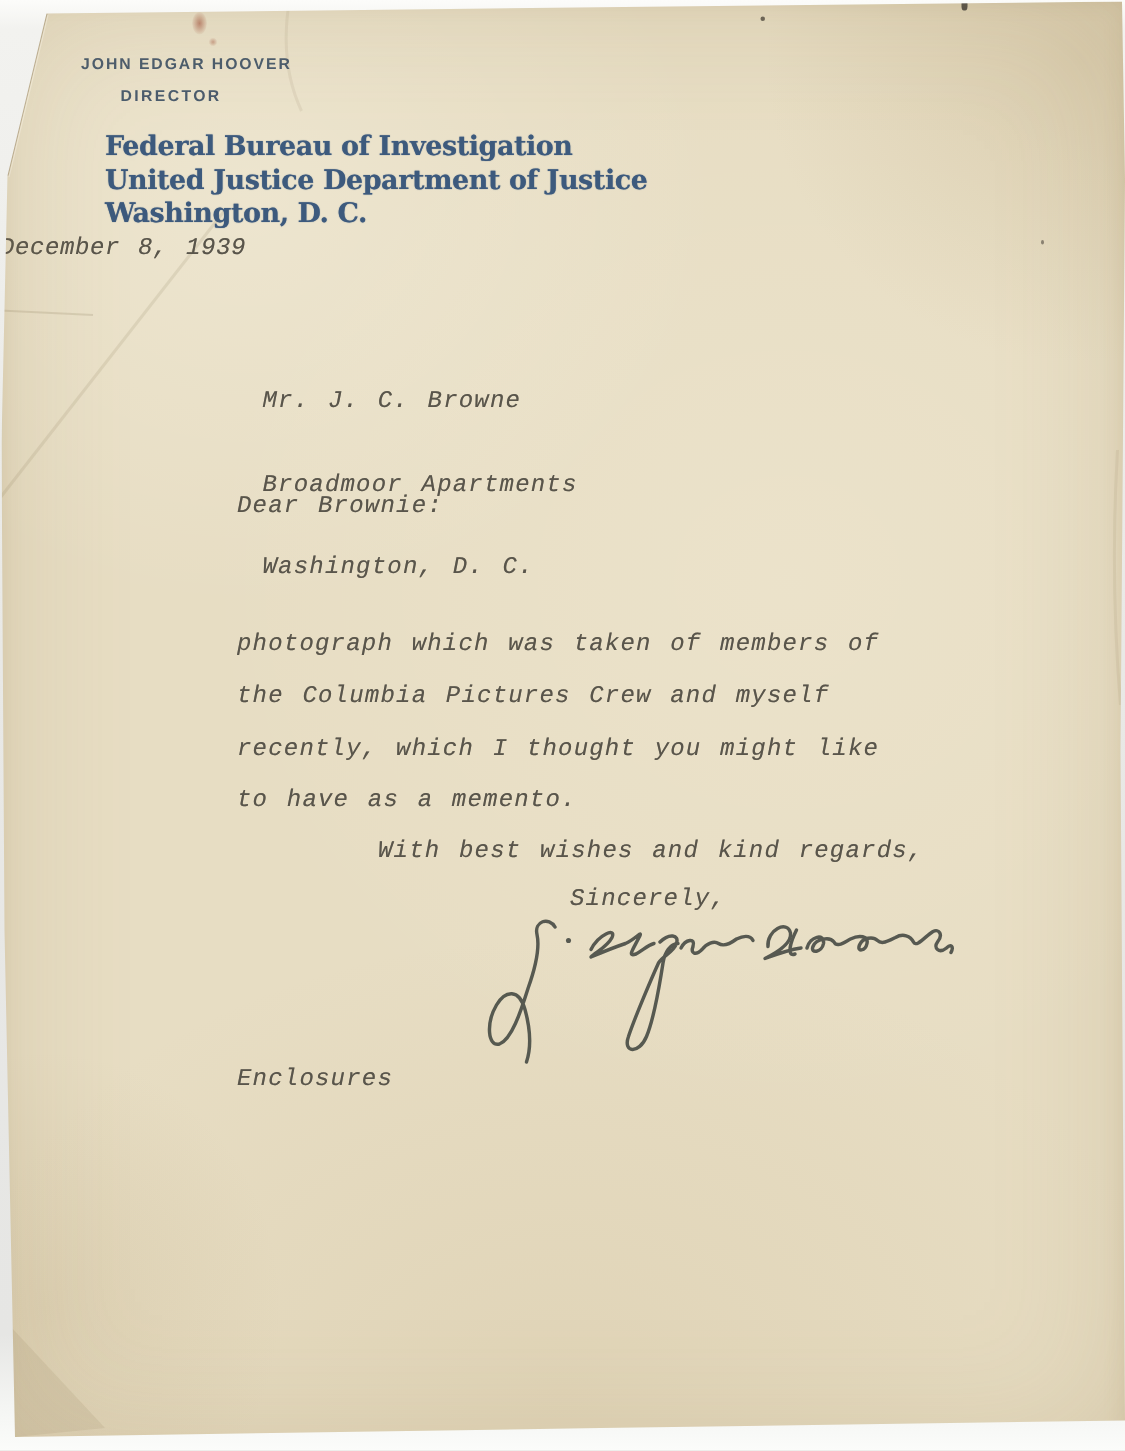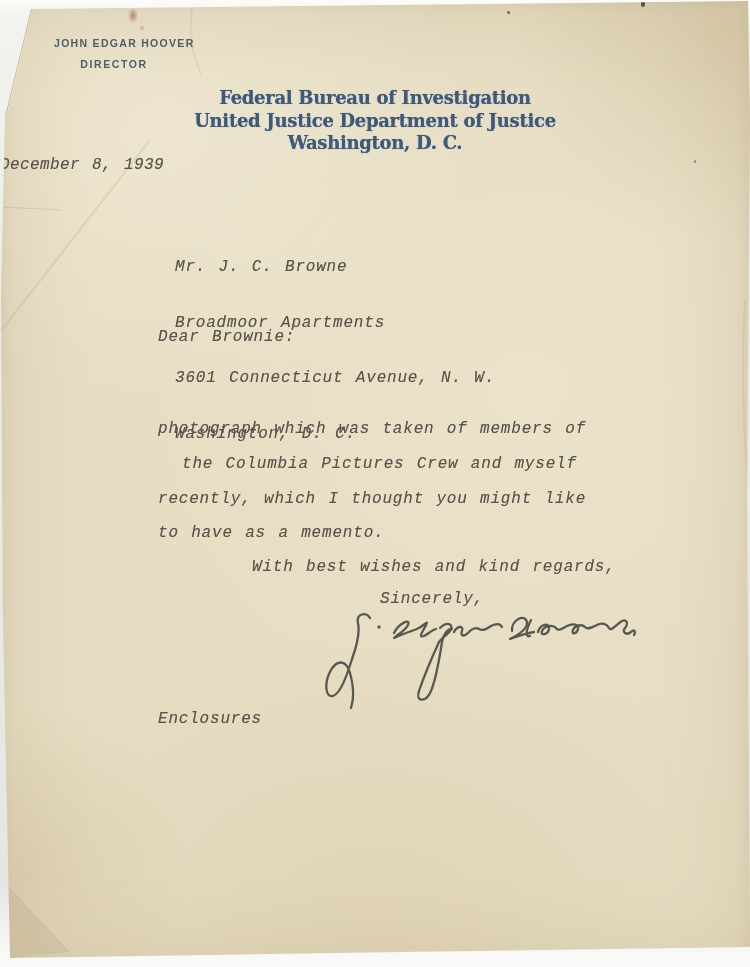--- a/index.html
+++ b/index.html
@@ -41,32 +41,32 @@
     text-shadow:0 0 0.4px rgba(89,85,75,0.5);
   }
   .sender{
     position:absolute;left:54px;top:37px;width:120px;text-align:center;
     color:#4b5c6d;font-weight:bold;
     font-family:"Liberation Sans","DejaVu Sans",sans-serif;
   }
   .sender-name{font-size:10.5px;letter-spacing:1.3px;white-space:nowrap;}
   .sender-title{font-size:10.5px;letter-spacing:1.6px;margin-top:9px;}
   .letterhead{
-    position:absolute;left:70px;top:87px;width:610px;text-align:center;
+    position:absolute;left:70px;top:87px;width:610px;
     font-family:"DejaVu Serif","Liberation Serif",serif;
     font-weight:bold;color:#3d5a7d;
     font-size:18px;line-height:22.5px;letter-spacing:-0.3px;
     text-shadow:0 0 0.7px rgba(61,90,125,0.8);
   }
   .date{left:0;right:0;top:156px;text-align:left;letter-spacing:0.4px;}
   .recipient{left:158px;top:221px;margin-left:17px;}
   .salutation{left:158px;top:328px;}
   .bl1{left:264px;top:383px;}
   .bl2{left:158px;top:420px;}
-  .bl3{left:158px;top:455px;margin-left:24px;}
+  .bl3{left:158px;top:455px;}
   .bl4{left:158px;top:490px;}
   .bl5{left:158px;top:524px;}
   .regards{left:252px;top:558px;}
   .closing{left:380px;top:590px;}
   .enclosures{left:158px;top:710px;}
   .signature{position:absolute;left:316px;top:598px;width:335px;height:118px;}
 
   
   .stain{position:absolute;border-radius:50%;pointer-events:none;}
   .stain1{left:128px;top:8px;width:10px;height:15px;
@@ -108,21 +108,20 @@
       <div>Federal Bureau of Investigation</div>
       <div>United Justice Department of Justice</div>
       <div>Washington, D. C.</div>
     </div>
 
     <div class="type date">December 8, 1939</div>
 
     <div class="type recipient">
       <div>Mr. J. C. Browne</div>
       <div>Broadmoor Apartments</div>
-      <div>3601 Connecticut Avenue, N. W.</div>
       <div>Washington, D. C.</div>
     </div>
 
     <div class="type salutation">Dear Brownie:</div>
 
     <div class="type bl2">photograph which was taken of members of</div>
     <div class="type bl3">the Columbia Pictures Crew and myself</div>
     <div class="type bl4">recently, which I thought you might like</div>
     <div class="type bl5">to have as a memento.</div>
 

